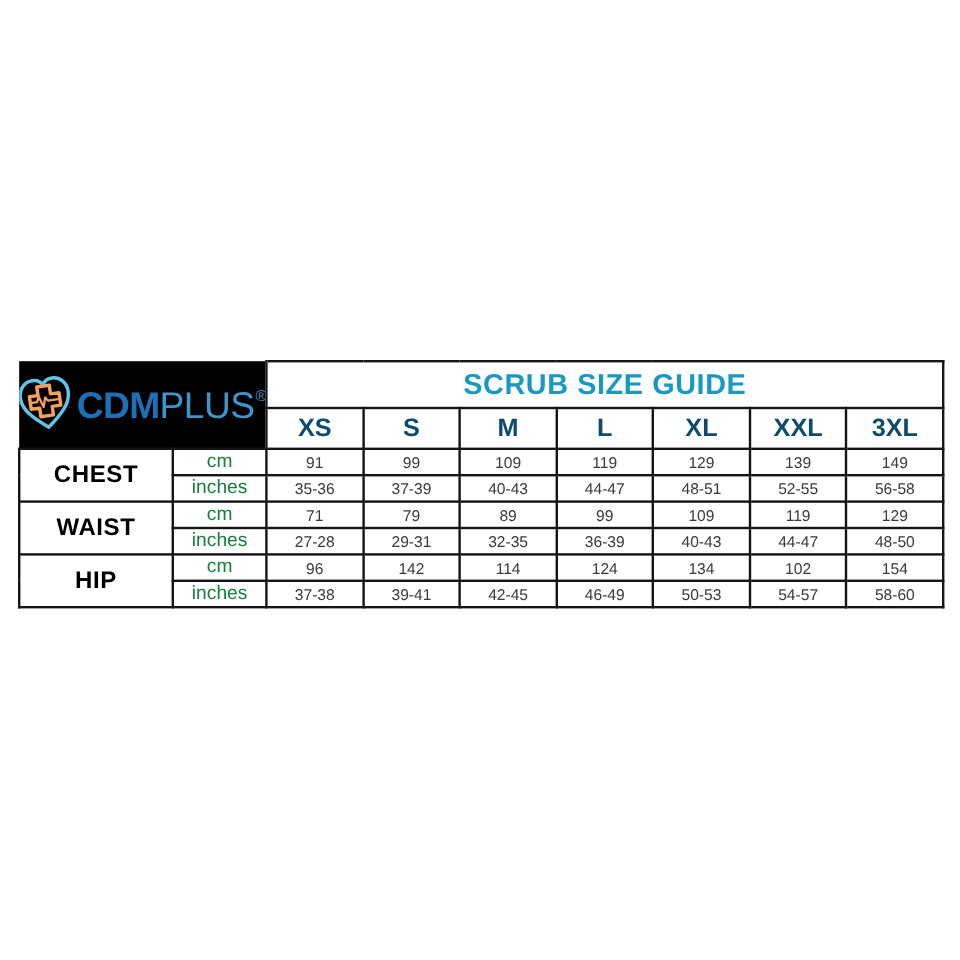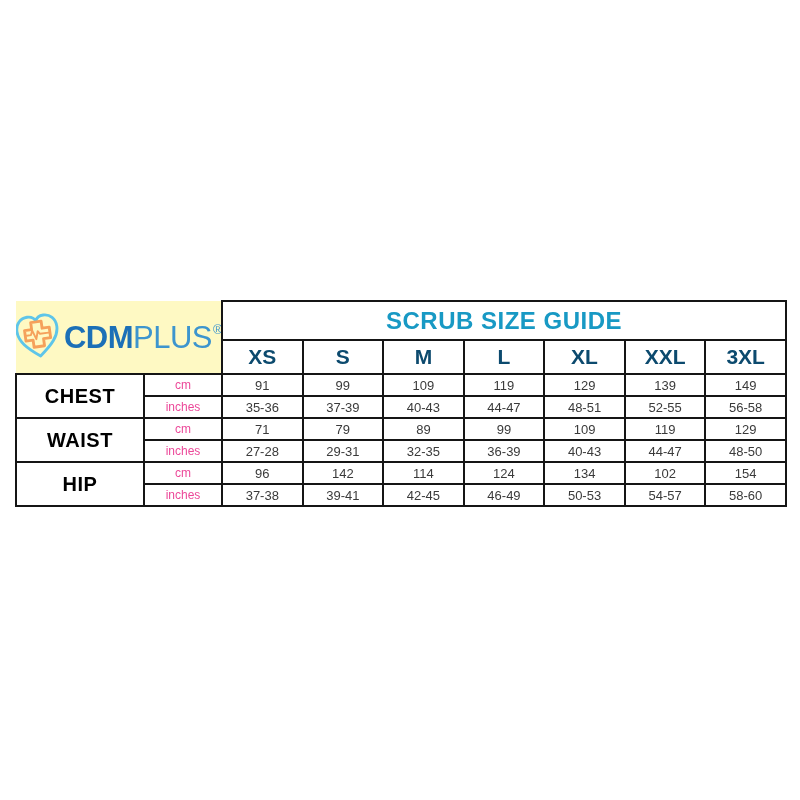--- a/index.html
+++ b/index.html
@@ -23,21 +23,21 @@
     border: 2px solid #151515;
     text-align: center;
     vertical-align: middle;
     padding: 0;
     overflow: hidden;
     white-space: nowrap;
   }
   td.logo-cell {
     border-top: none;
     border-left: none;
-    background: #fef9c3;
+    background: #000000;
   }
   .logo-wrap {
     display: flex;
     align-items: center;
     justify-content: center;
     gap: 3px;
   }
   .heart-icon-wrap {
     display: inline-block;
     transform: rotate(-8deg);
@@ -71,22 +71,22 @@
     color: #0c4a6e;
   }
   tr.data-row { height: 22px; }
   td.meas-cell {
     font-size: 20px;
     font-weight: bold;
     color: #000000;
     letter-spacing: 0.5px;
   }
   td.unit-cell {
-    font-size: 12px;
-    color: #ec4899;
+    font-size: 16px;
+    color: #15803d;
   }
   td.value-cell {
     font-size: 13px;
     color: #3a3a3a;
   }
 </style>
 </head>
 <body>
 
 <table class="size-table">

